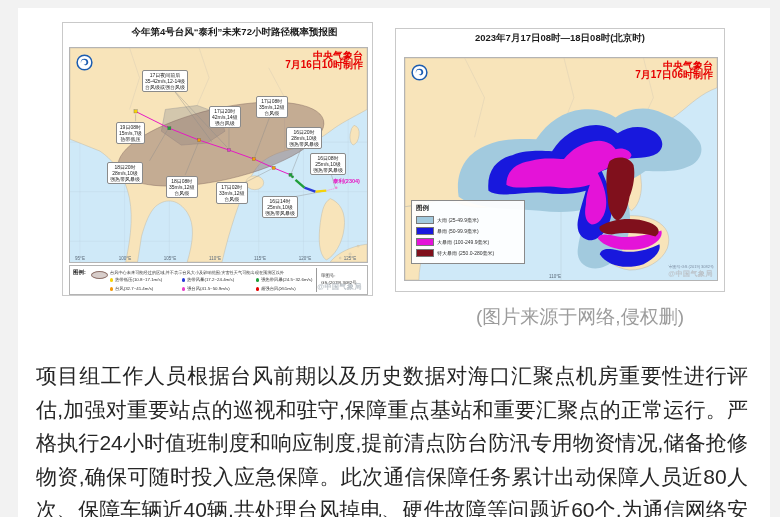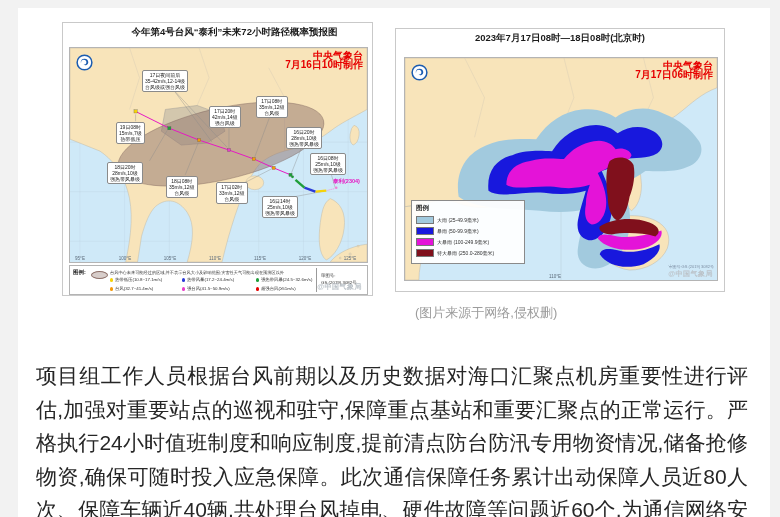--- a/index.html
+++ b/index.html
@@ -48,22 +48,22 @@
   .rmapnum{position:absolute;right:3px;bottom:11px;font-size:4px;color:#7d8ea3;z-index:6;}
 
   
   .rlegend{position:absolute;left:6px;top:142px;width:114px;background:rgba(255,255,255,.93);
            border:1px solid #8a8a8a;box-sizing:border-box;padding:3px 4px;z-index:5;}
   .rlegend .hd{font-size:6.5px;font-weight:bold;color:#222;margin-bottom:2px;}
   .rlegend .row{display:flex;align-items:center;margin:2.5px 0;font-size:5px;color:#333;white-space:nowrap;}
   .rlegend .sw{width:16px;height:6.5px;margin-right:3px;border:0.4px solid #777;flex:0 0 auto;}
 
   
-  .caption{position:absolute;right:25px;top:296px;width:330px;text-align:left;
-           font-size:13px;color:#9c9c9c;}
+  .caption{position:absolute;right:25px;top:296px;width:330px;text-align:center;
+           font-size:19px;color:#9c9c9c;}
   .paragraph{position:absolute;left:18px;top:330px;width:712px;font-size:21px;line-height:33.5px;
              color:#262626;text-align:justify;}
 </style>
 </head>
 <body>
 
 <div class="content">
 
   <figure class="map-card" id="track-card" style="margin:0">
     <div class="map-title">

